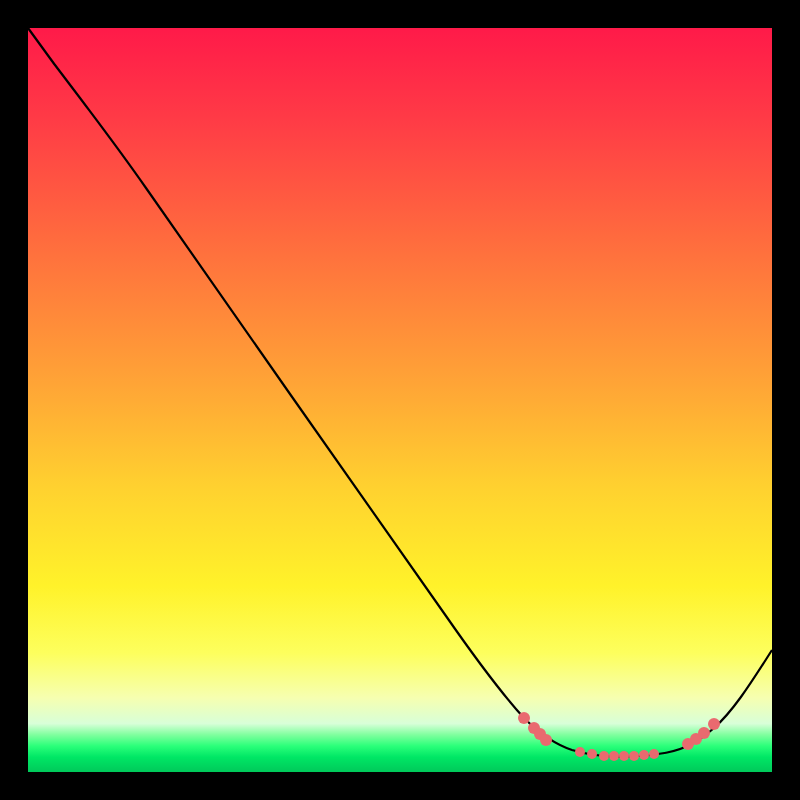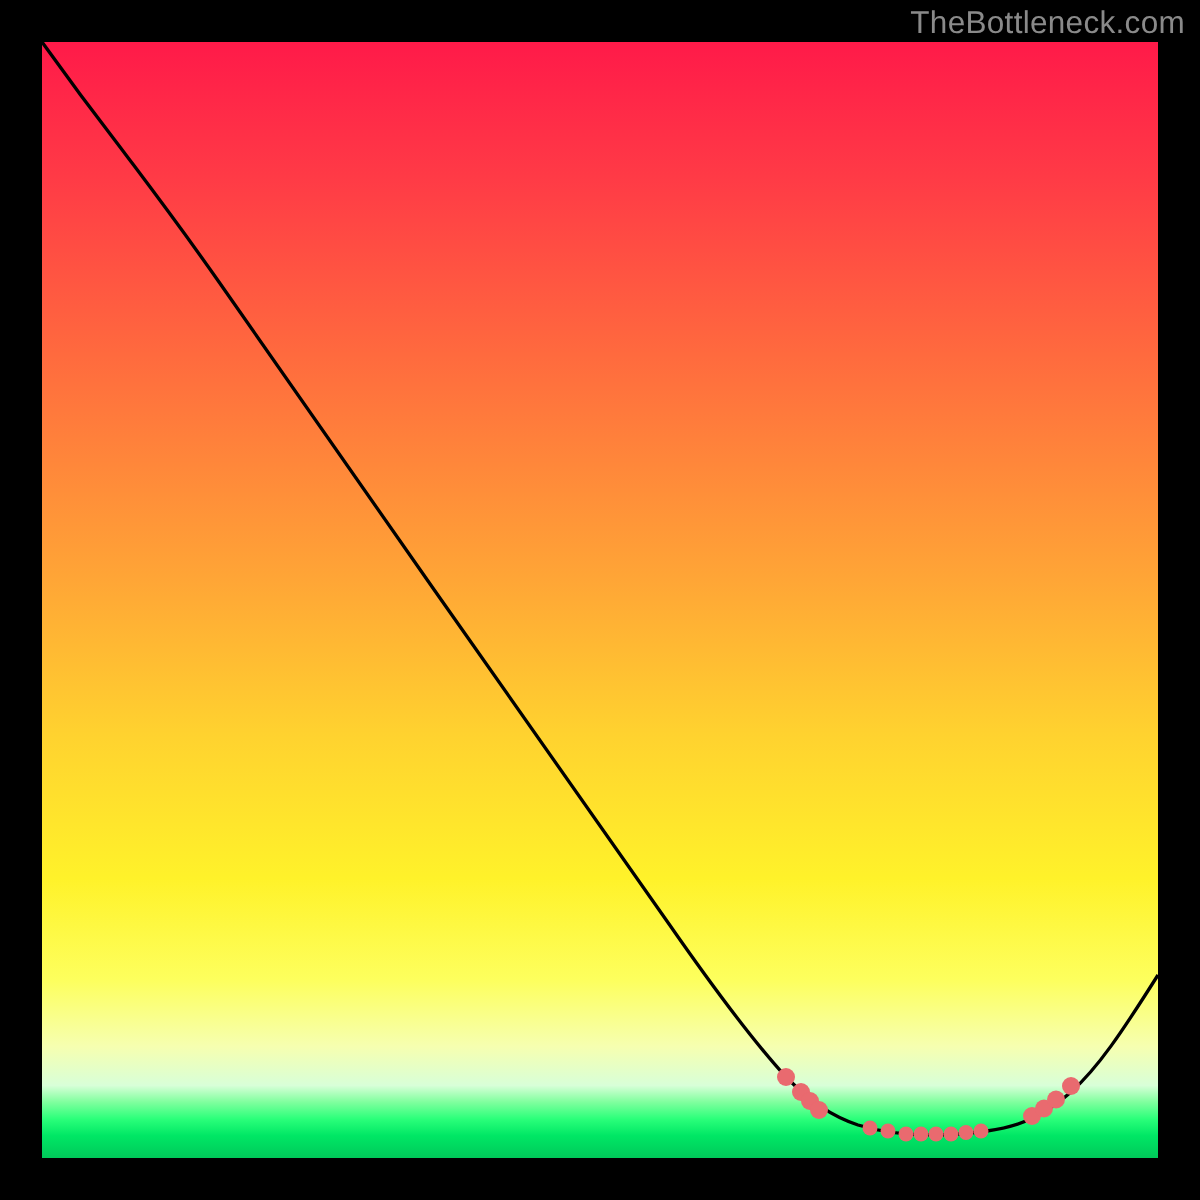--- a/index.html
+++ b/index.html
@@ -93,14 +93,13 @@
         <circle cx="616" cy="727" r="5"></circle>
         <circle cx="626" cy="726" r="5"></circle>
         <circle cx="660" cy="716" r="6"></circle>
         <circle cx="668" cy="711" r="6"></circle>
         <circle cx="676" cy="705" r="6"></circle>
         <circle cx="686" cy="696" r="6"></circle>
       </g>
     </svg>
 
   </div>
-  <div class="watermark">TheBottleneck.com</div>
 </div>
 
 </body></html>

